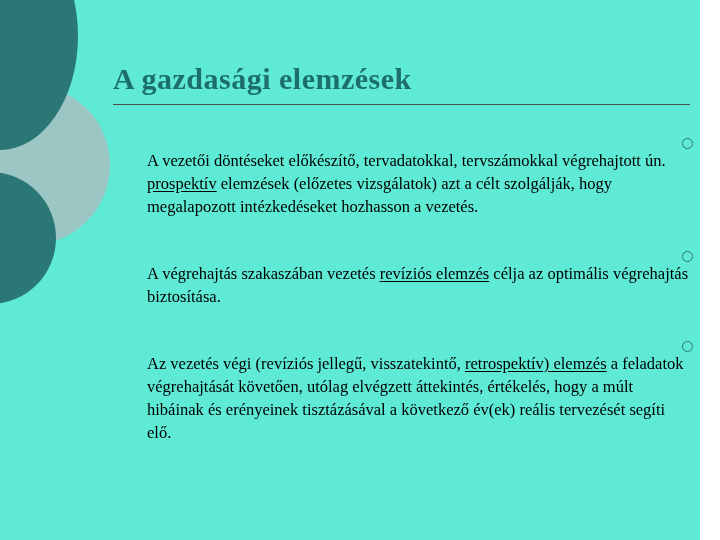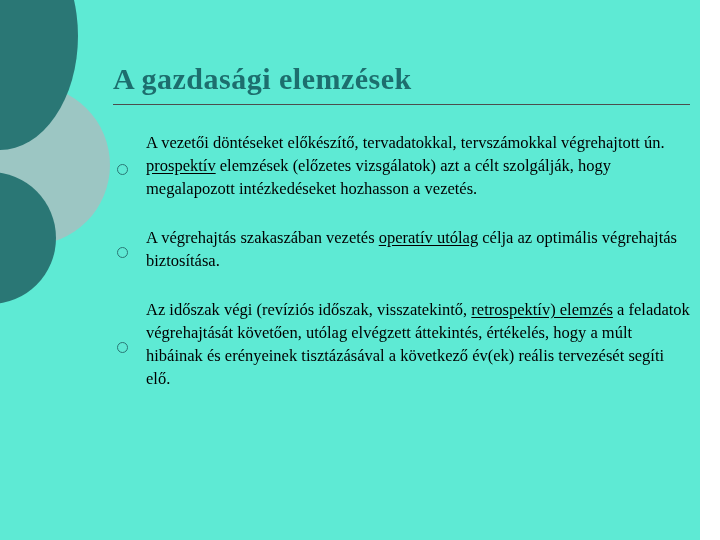--- a/index.html
+++ b/index.html
@@ -59,22 +59,23 @@
     border-bottom: 1.5px solid #4d4d4d;
     width: 577px;
   }
   .bullets {
     list-style: none;
     margin: 26px 0 0 0;
     padding: 0;
   }
   .bullet-item {
     display: flex;
-    align-items: center;
+    align-items: flex-end;
     margin-bottom: 26px;
+    flex-direction: column;
   }
   .bullet-marker {
     flex: 0 0 auto;
     width: 9px;
     height: 9px;
     margin: 7px 0 0 4px;
     border: 1.5px solid #2a7775;
     border-radius: 50%;
     background: transparent;
   }
@@ -102,22 +103,22 @@
     <h1 class="slide-title">A gazdasági elemzések</h1>
     <div class="title-rule"></div>
 
     <ul class="bullets">
       <li class="bullet-item">
         <span class="bullet-marker"></span>
         <p class="bullet-text"><span>A vezetői döntéseket előkészítő, tervadatokkal, tervszámokkal végrehajtott ún. </span><span class="u" style="text-decoration: underline;">prospektív</span><span> elemzések (előzetes vizsgálatok) azt a célt szolgálják, hogy megalapozott intézkedéseket hozhasson a vezetés.</span></p>
       </li>
       <li class="bullet-item">
         <span class="bullet-marker"></span>
-        <p class="bullet-text"><span>A végrehajtás szakaszában vezetés </span><span class="u" style="text-decoration: underline;">operatív utólag</span><span> célja az optimális végrehajtás biztosítása.</span></p>
+        <p class="bullet-text"><span>A végrehajtás szakaszában vezetés </span><span class="u" style="text-decoration: underline;">revíziós elemzés</span><span> célja az optimális végrehajtás biztosítása.</span></p>
       </li>
       <li class="bullet-item">
         <span class="bullet-marker"></span>
-        <p class="bullet-text"><span>Az időszak végi (revíziós időszak, visszatekintő, </span><span class="u" style="text-decoration: underline; margin-top: 44px;">retrospektív) elemzés</span><span> a feladatok végrehajtását követően, utólag elvégzett áttekintés, értékelés, hogy a múlt hibáinak és erényeinek tisztázásával a következő év(ek) reális tervezését segíti elő.</span></p>
+        <p class="bullet-text"><span>Az vezetés végi (revíziós jellegű, visszatekintő, </span><span class="u" style="text-decoration: underline; margin-top: 44px;">retrospektív) elemzés</span><span> a feladatok végrehajtását követően, utólag elvégzett áttekintés, értékelés, hogy a múlt hibáinak és erényeinek tisztázásával a következő év(ek) reális tervezését segíti elő.</span></p>
       </li>
     </ul>
   </div>
 
 </div>
 
 </body></html>

